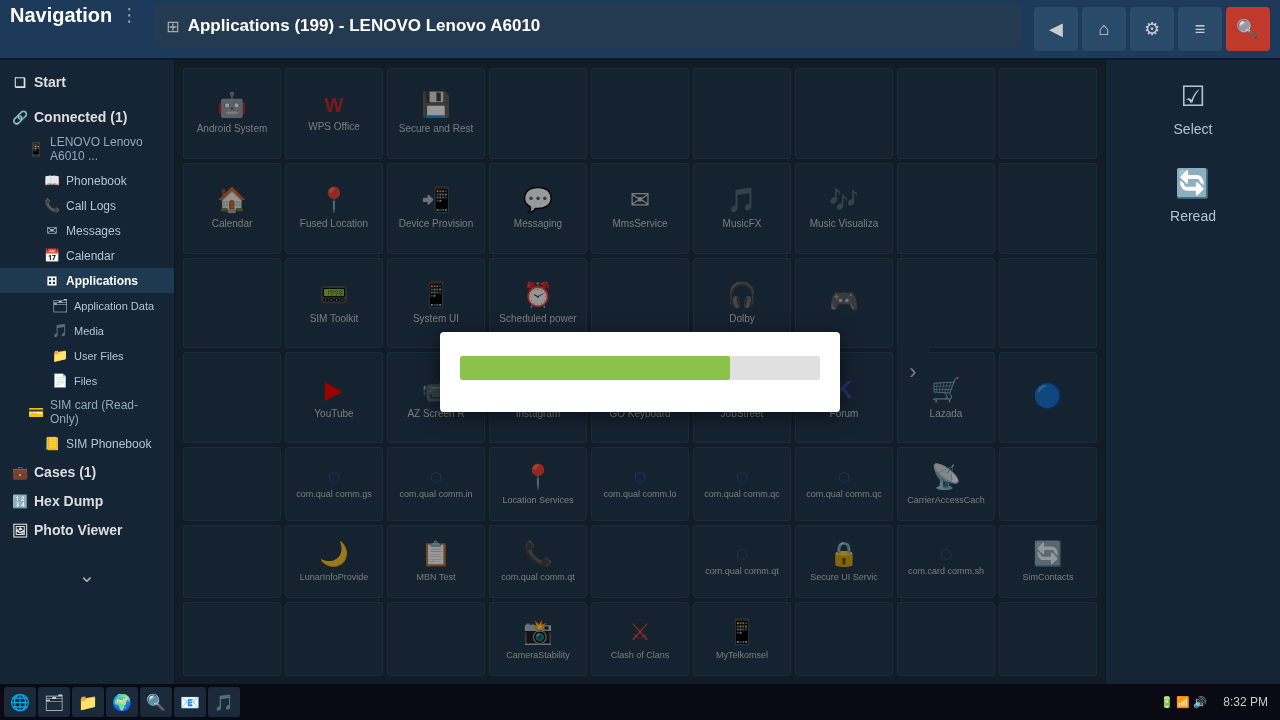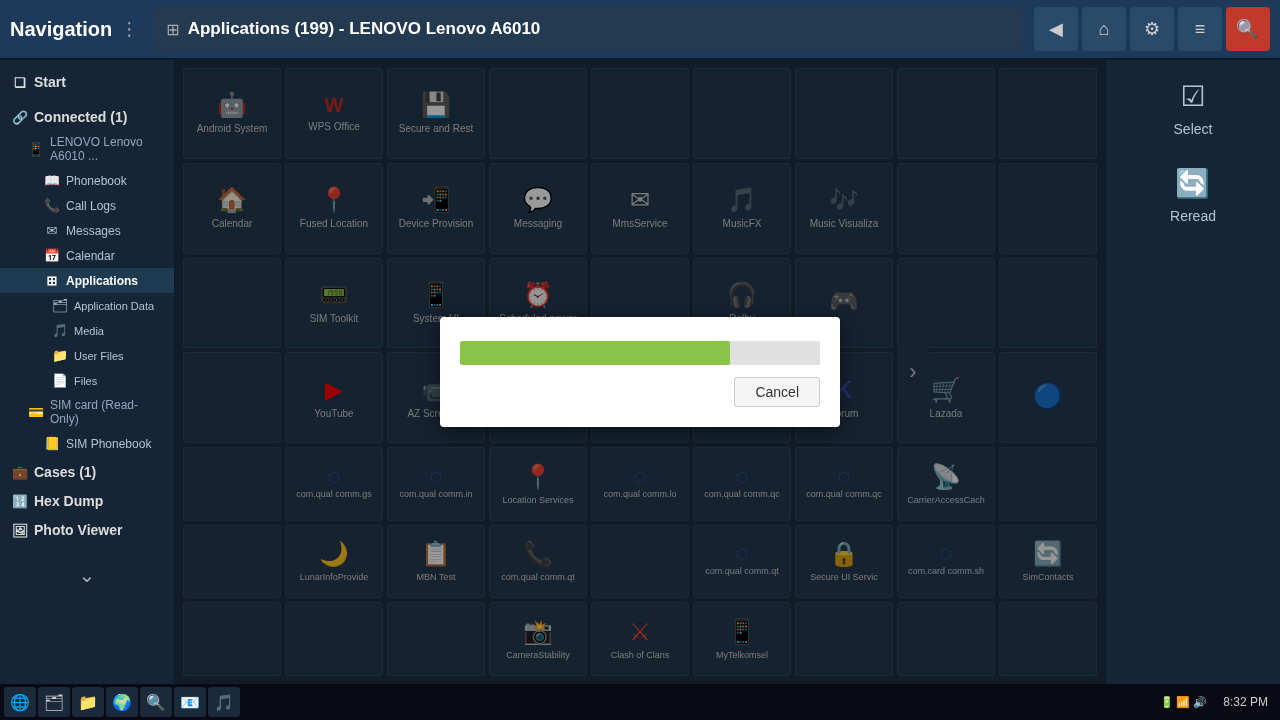--- a/index.html
+++ b/index.html
@@ -9,21 +9,20 @@
       overflow: hidden;
       background: #1a2a3a;
       font-family: 'Segoe UI', Arial, sans-serif;
       color: #ccc;
       font-size: 12px;
     }
 
     
     #top-bar {
       display: flex;
-      align-items: center;
       background: #1e3a5a;
       height: 60px;
       padding: 4px 10px;
       border-bottom: 2px solid #0a1a2a;
     }
     #nav-title {
       font-size: 20px;
       font-weight: bold;
       color: #fff;
       margin-right: 8px;
@@ -613,23 +612,20 @@
         </div>
       <div class="app-item small"></div>
       <div class="app-item small"></div>
       <div class="app-item small"></div>
     </div>
 
     <div id="modal-overlay">
       <div id="modal-box">
         <div id="progress-bar-bg">
           <div id="progress-bar-fill" style="width: 75%;"></div>
-        </div>
-        <div id="modal-buttons">
-          <button id="cancel-btn">Cancel</button>
         </div>
       </div>
     </div>
 
     <button class="nav-arrow">›</button>
   </div>
 
   <div id="right-panel">
     <div class="right-action">
       <div class="right-action-icon">☑</div>

